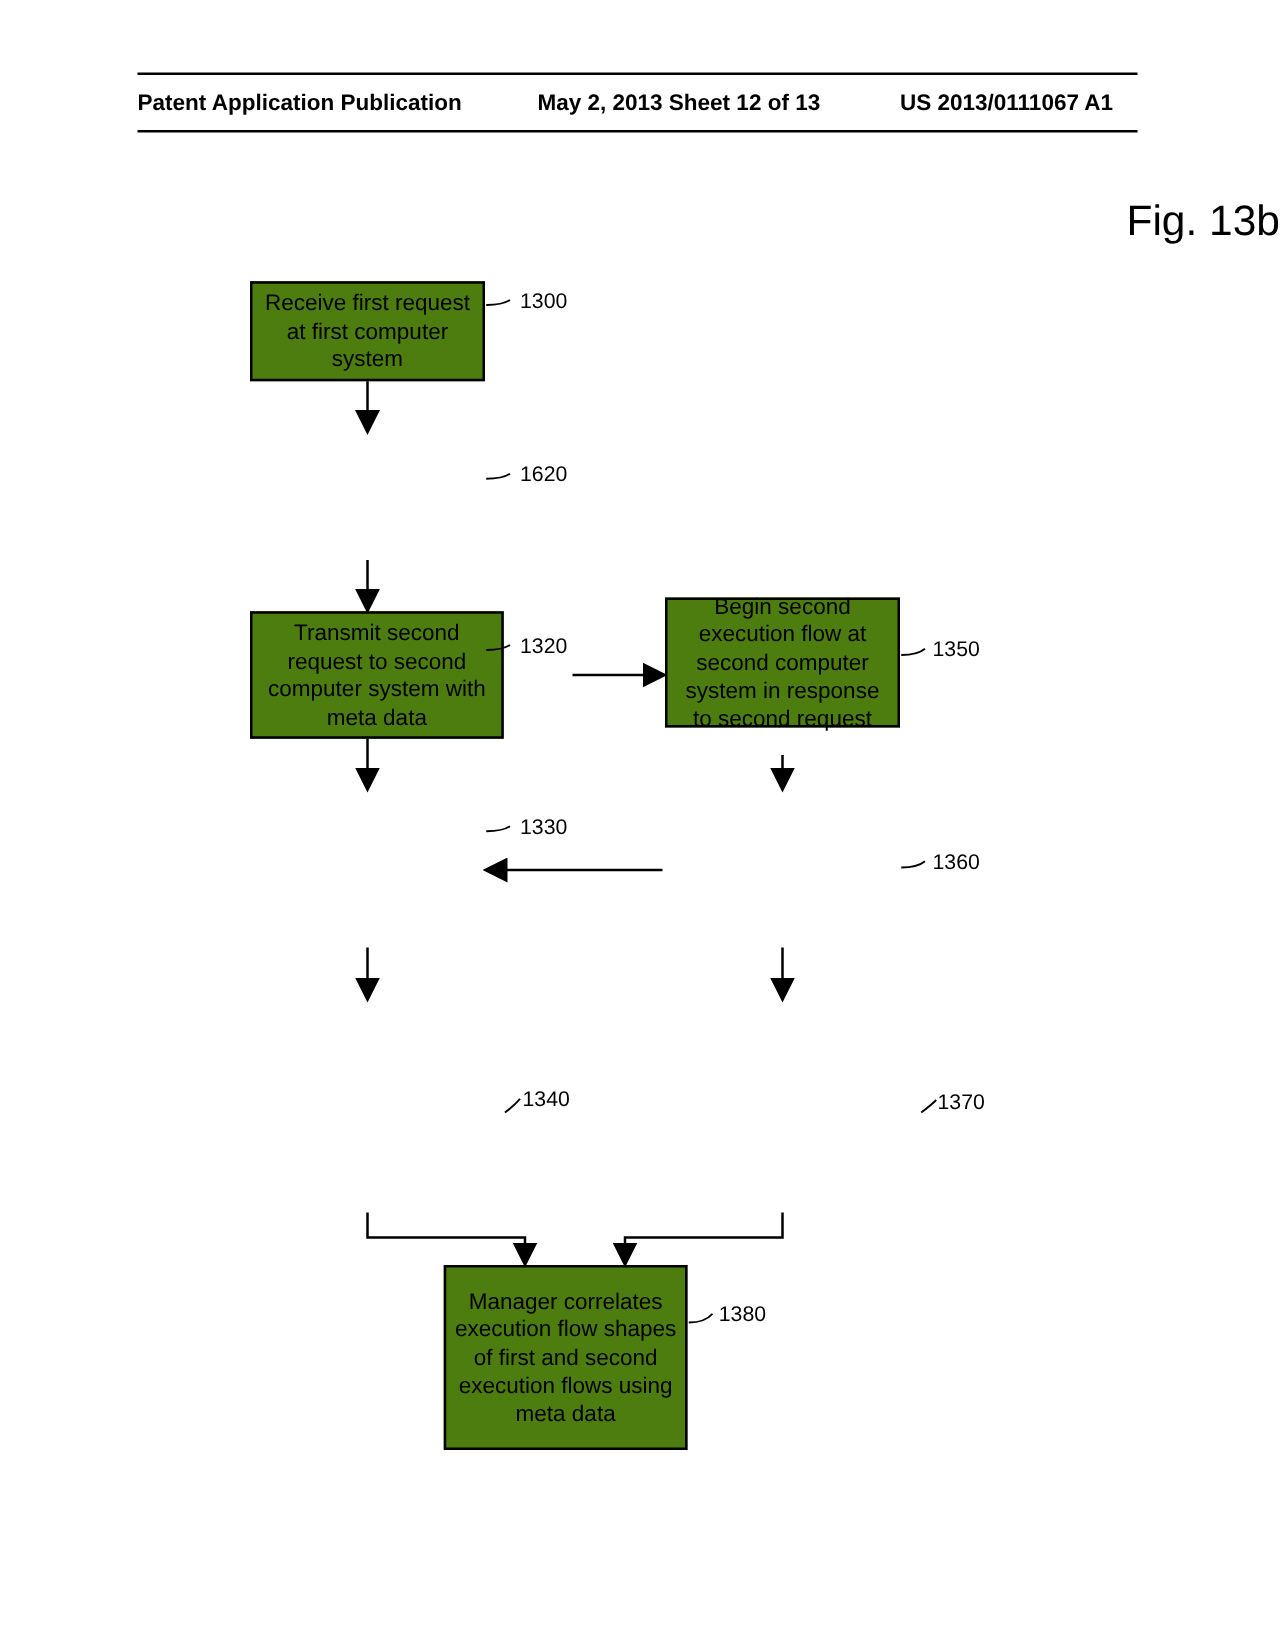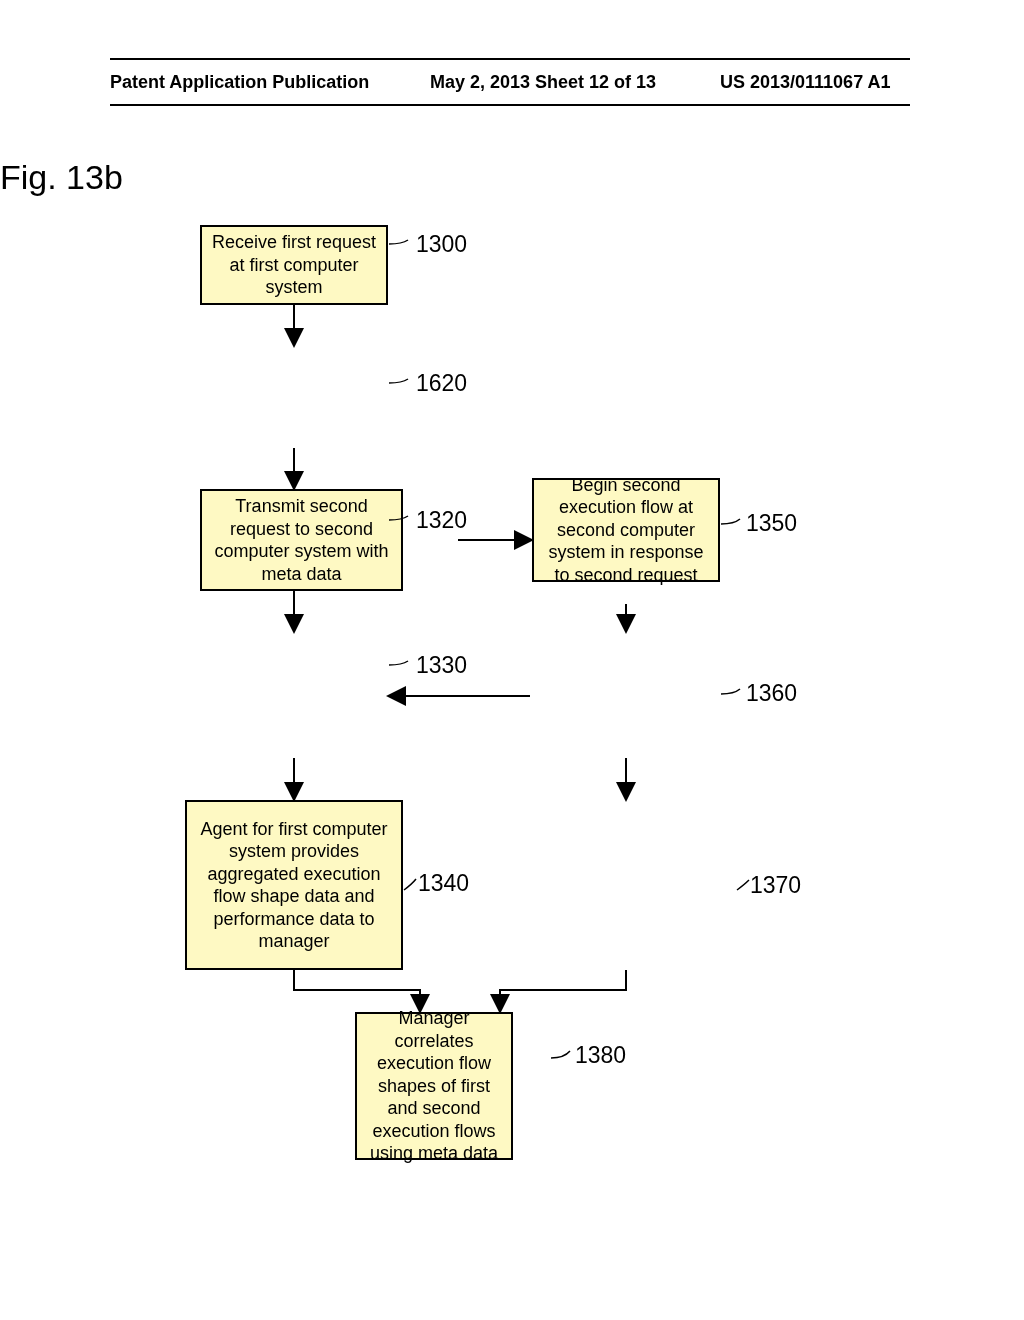--- a/index.html
+++ b/index.html
@@ -26,38 +26,38 @@
     position: absolute;
     font-size: 18px;
     font-weight: bold;
   }
   .figtitle {
     position: absolute;
     font-size: 34px;
     font-weight: 400;
     left: 0;
     width: 1024px;
-    text-align: left;
+    text-align: right;
   }
   .box {
     position: absolute;
     border: 2px solid #000;
-    background: #fef9c3;
+    background: #4d7c0f;
     display: flex;
     align-items: center;
     justify-content: center;
     text-align: center;
     font-size: 18px;
     line-height: 1.25;
     padding: 4px 6px;
     box-sizing: border-box;
   }
   .reflabel {
     position: absolute;
-    font-size: 23px;
+    font-size: 17px;
   }
   svg.overlay {
     position: absolute;
     left: 0;
     top: 0;
     width: 1024px;
     height: 1320px;
     pointer-events: none;
   }
 </style>
@@ -69,25 +69,24 @@
   <div class="hrule" style="top:58px"></div>
   <div class="hdr" style="top:72px; left:110px">Patent Application Publication</div>
   <div class="hdr" style="top:72px; left:430px">May 2, 2013  Sheet 12 of 13</div>
   <div class="hdr" style="top:72px; left:720px">US 2013/0111067 A1</div>
   <div class="hrule" style="top:104px"></div>
 
   <div class="figtitle" style="top:158px">Fig. 13b</div>
 
   <div class="box" style="left:200px; top:225px; width:188px; height:80px">Receive first request at first computer system</div>
   <div class="box" style="left:200px; top:489px; width:203px; height:102px">Transmit second request to second computer system with meta data</div>
-  <div class="box" style="left:185px; top:800px; width:218px; height:170px">Agent for first computer system provides aggregated execution flow shape data and performance data to manager</div>
 
   <div class="box" style="left:532px; top:478px; width:188px; height:104px">Begin second execution flow at second computer system in response to second request</div>
 
-  <div class="box" style="left:355px; top:1012px; width:158px; height:148px">Manager correlates execution flow shapes of first and second execution flows using meta data</div>
+  <div class="box" style="left:355px; top:1012px; width:195px; height:148px">Manager correlates execution flow shapes of first and second execution flows using meta data</div>
 
   <div class="reflabel" style="left:416px; top:231px">1300</div>
   <div class="reflabel" style="left:416px; top:370px">1620</div>
   <div class="reflabel" style="left:416px; top:507px">1320</div>
   <div class="reflabel" style="left:416px; top:652px">1330</div>
   <div class="reflabel" style="left:418px; top:870px">1340</div>
   <div class="reflabel" style="left:746px; top:510px">1350</div>
   <div class="reflabel" style="left:746px; top:680px">1360</div>
   <div class="reflabel" style="left:750px; top:872px">1370</div>
   <div class="reflabel" style="left:575px; top:1042px">1380</div>

